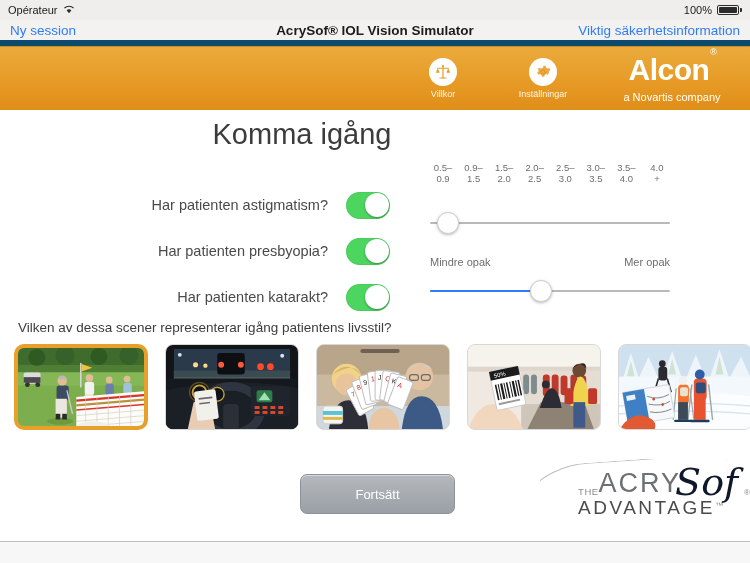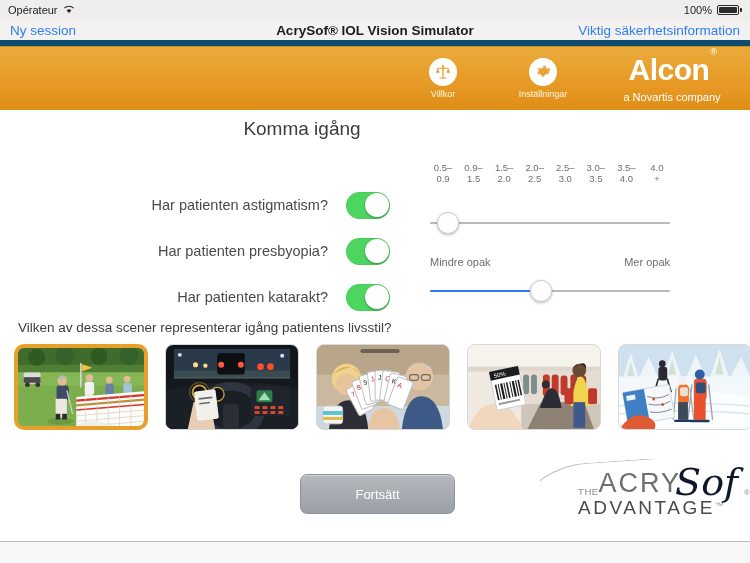--- a/index.html
+++ b/index.html
@@ -60,21 +60,21 @@
   .alcon-word {
     font-size: 30px; font-weight: bold; color: #fff; letter-spacing: -0.5px;
     line-height: 1; position: relative; display: inline-block;
   }
   .alcon-word sup { font-size: 9px; position: relative; top: -14px; left: 1px; font-weight: normal; }
   .alcon-sub { font-size: 11px; color: #fff; margin-top: 6px; display: block; }
 
   
   .page-title {
     position: absolute; top: 118px; left: 0; width: 604px; text-align: center;
-    font-size: 19px; color: #3c3c3c; font-weight: normal;
+    font-size: 29px; color: #3c3c3c; font-weight: normal;
   }
 
   
   .questions { position: absolute; left: 120px; top: 182px; width: 270px; }
   .q-row {
     height: 46px; display: flex; align-items: center; justify-content: flex-end; gap: 18px;
   }
   .q-label { font-size: 14.5px; color: #4a4a4a; text-align: right; padding-left: 28px; }
   .toggle {
     width: 44px; height: 27px; border-radius: 14px; background: #4cd55f;

